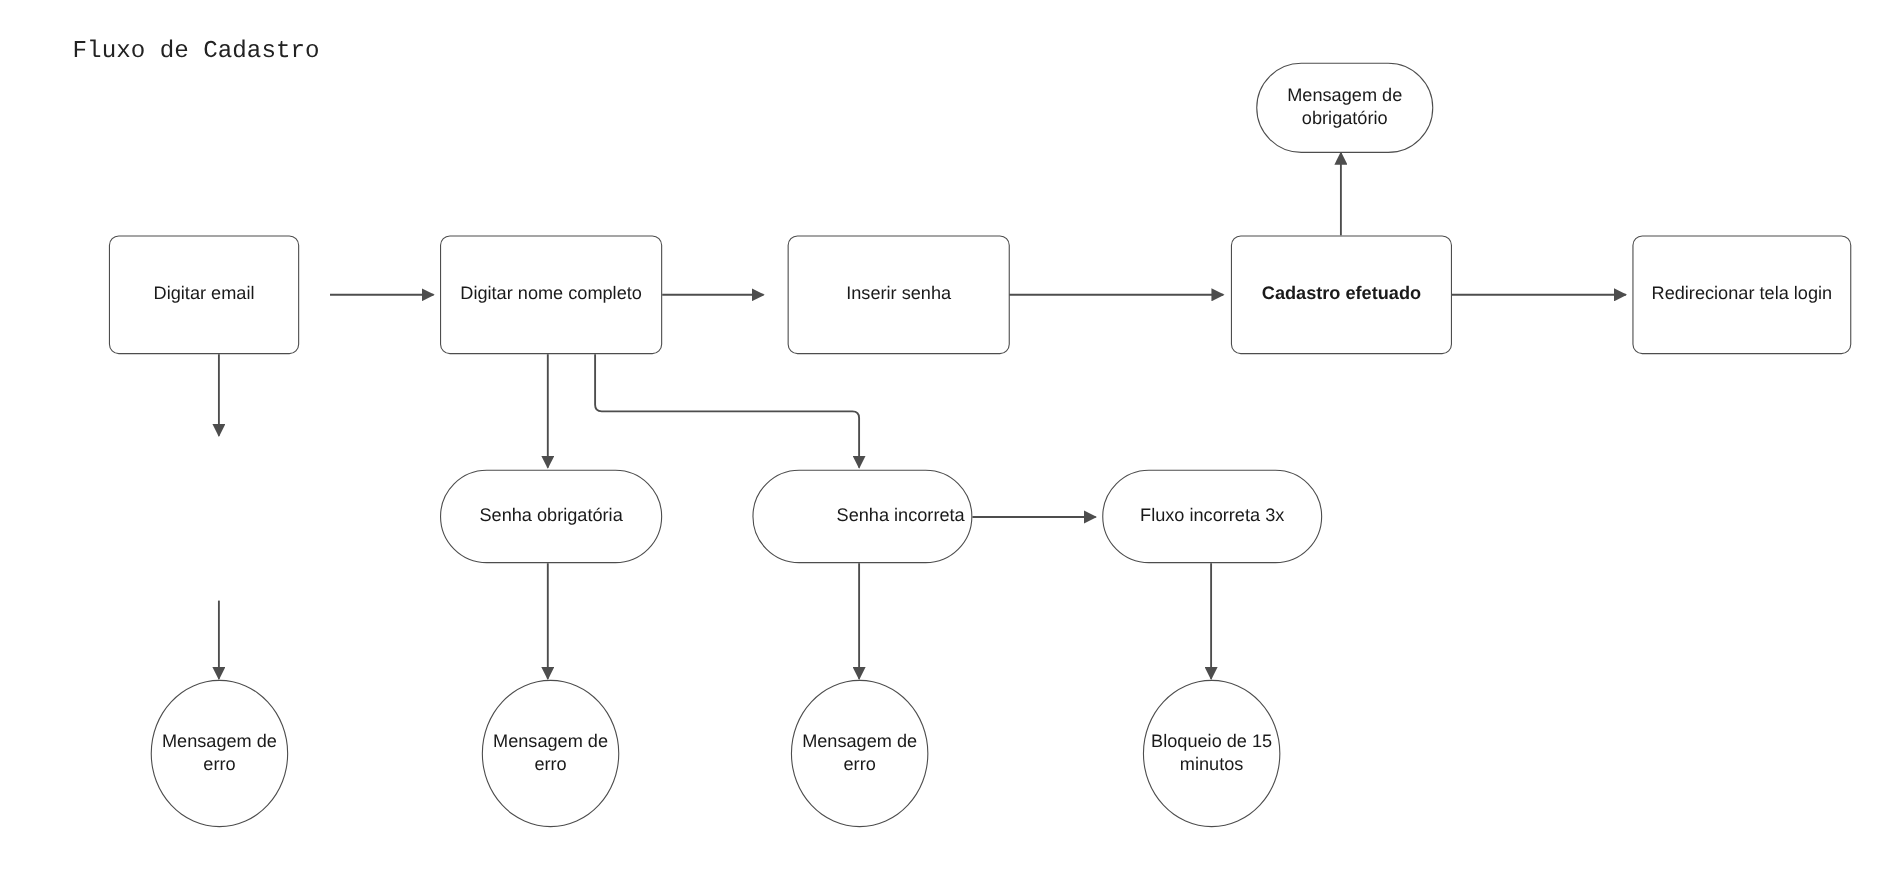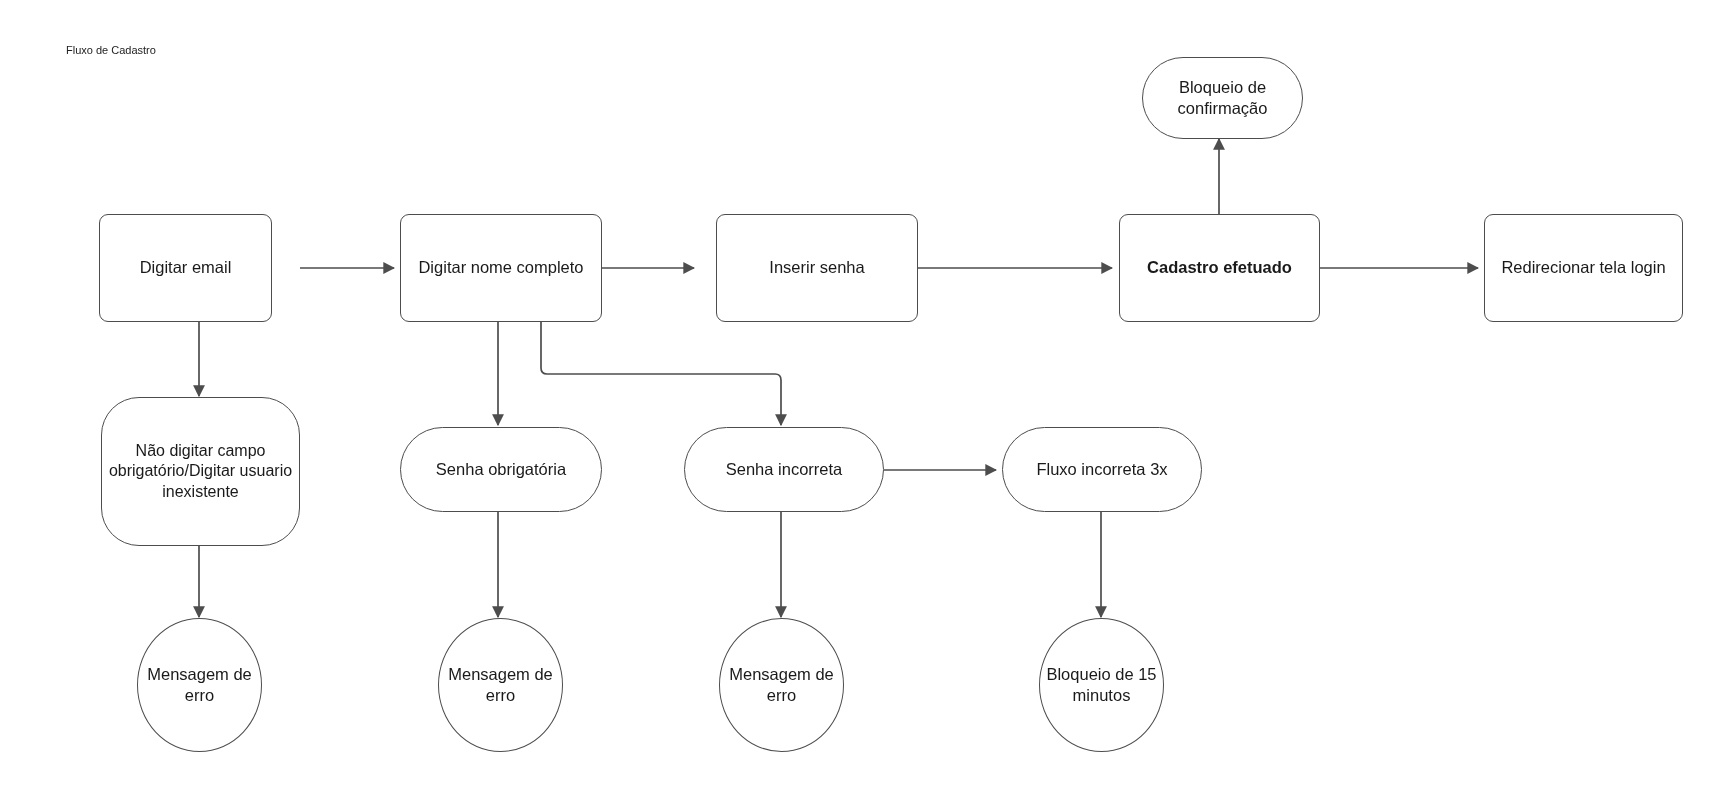--- a/index.html
+++ b/index.html
@@ -20,24 +20,25 @@
   #diagram-svg {
     position: absolute;
     left: 0;
     top: 0;
     width: 1720px;
     height: 800px;
   }
   .diagram-title {
     position: absolute;
     left: 66px;
-    top: 44px;
-    font-size: 11px;
+    top: 34px;
+    font-size: 22px;
     color: #222222;
     white-space: nowrap;
+    font-family: Liberation Mono, monospace;
   }
   .node {
     position: absolute;
     box-sizing: border-box;
     border: 1.7px solid #4d4d4d;
     background: #ffffff;
     color: #1a1a1a;
     font-size: 16.5px;
     line-height: 1.28;
     text-align: center;
@@ -95,32 +96,29 @@
 
   <div class="node process" style="left:1119px; top:214px; width:201px; height:108px;font-weight:bold;">
     <span class="label">Cadastro efetuado</span>
   </div>
 
   <div class="node process" style="left:1484px; top:214px; width:199px; height:108px;">
     <span class="label">Redirecionar tela login</span>
   </div>
 
   <div class="node stadium" style="left:1142px; top:57px; width:161px; height:82px;">
-    <span class="label">Bloqueio de confirmação</span>
+    <span class="label">Mensagem de obrigatório</span>
   </div>
 
-  <div class="node stadium" style="left:101px; top:397px; width:199px; height:149px; border-radius:38px; font-size:16px;">
-    <span class="label">Não digitar campo obrigatório/Digitar usuario inexistente</span>
-  </div>
 
   <div class="node stadium" style="left:400px; top:427px; width:202px; height:85px;">
     <span class="label">Senha obrigatória</span>
   </div>
 
-  <div class="node stadium" style="left:684px; top:427px; width:200px; height:85px;">
+  <div class="node stadium" style="left:684px; top:427px; width:200px; height:85px;text-align:right;">
     <span class="label">Senha incorreta</span>
   </div>
 
   <div class="node stadium" style="left:1002px; top:427px; width:200px; height:85px;">
     <span class="label">Fluxo incorreta 3x</span>
   </div>
 
   <div class="node ellipse" style="left:137px; top:618px; width:125px; height:134px;">
     <span class="label">Mensagem de erro</span>
   </div>

